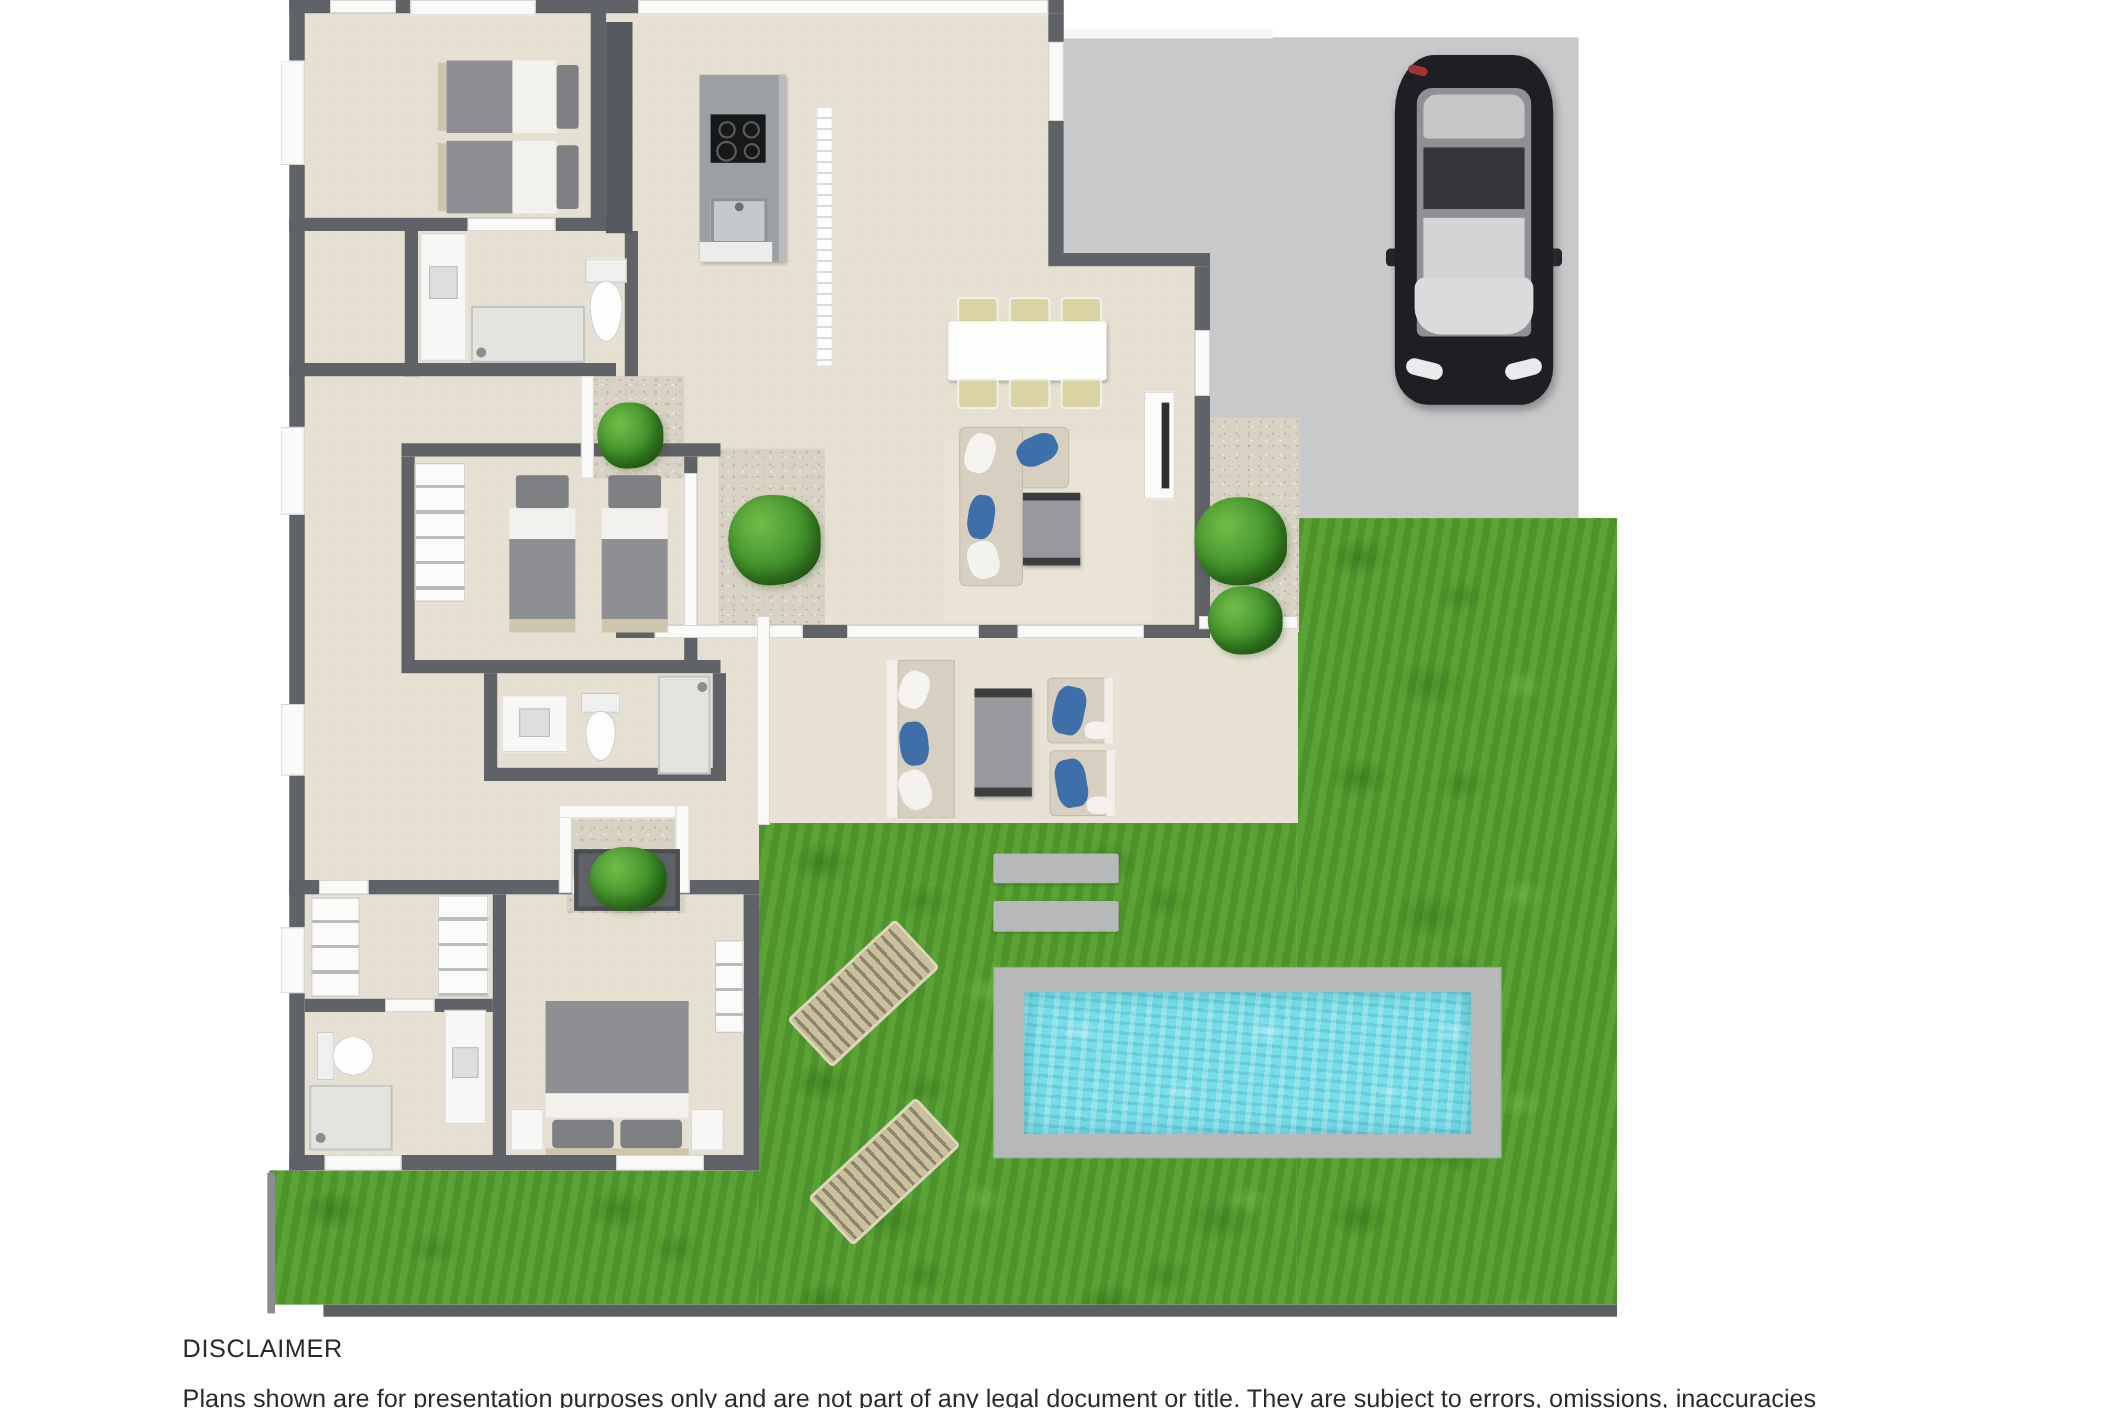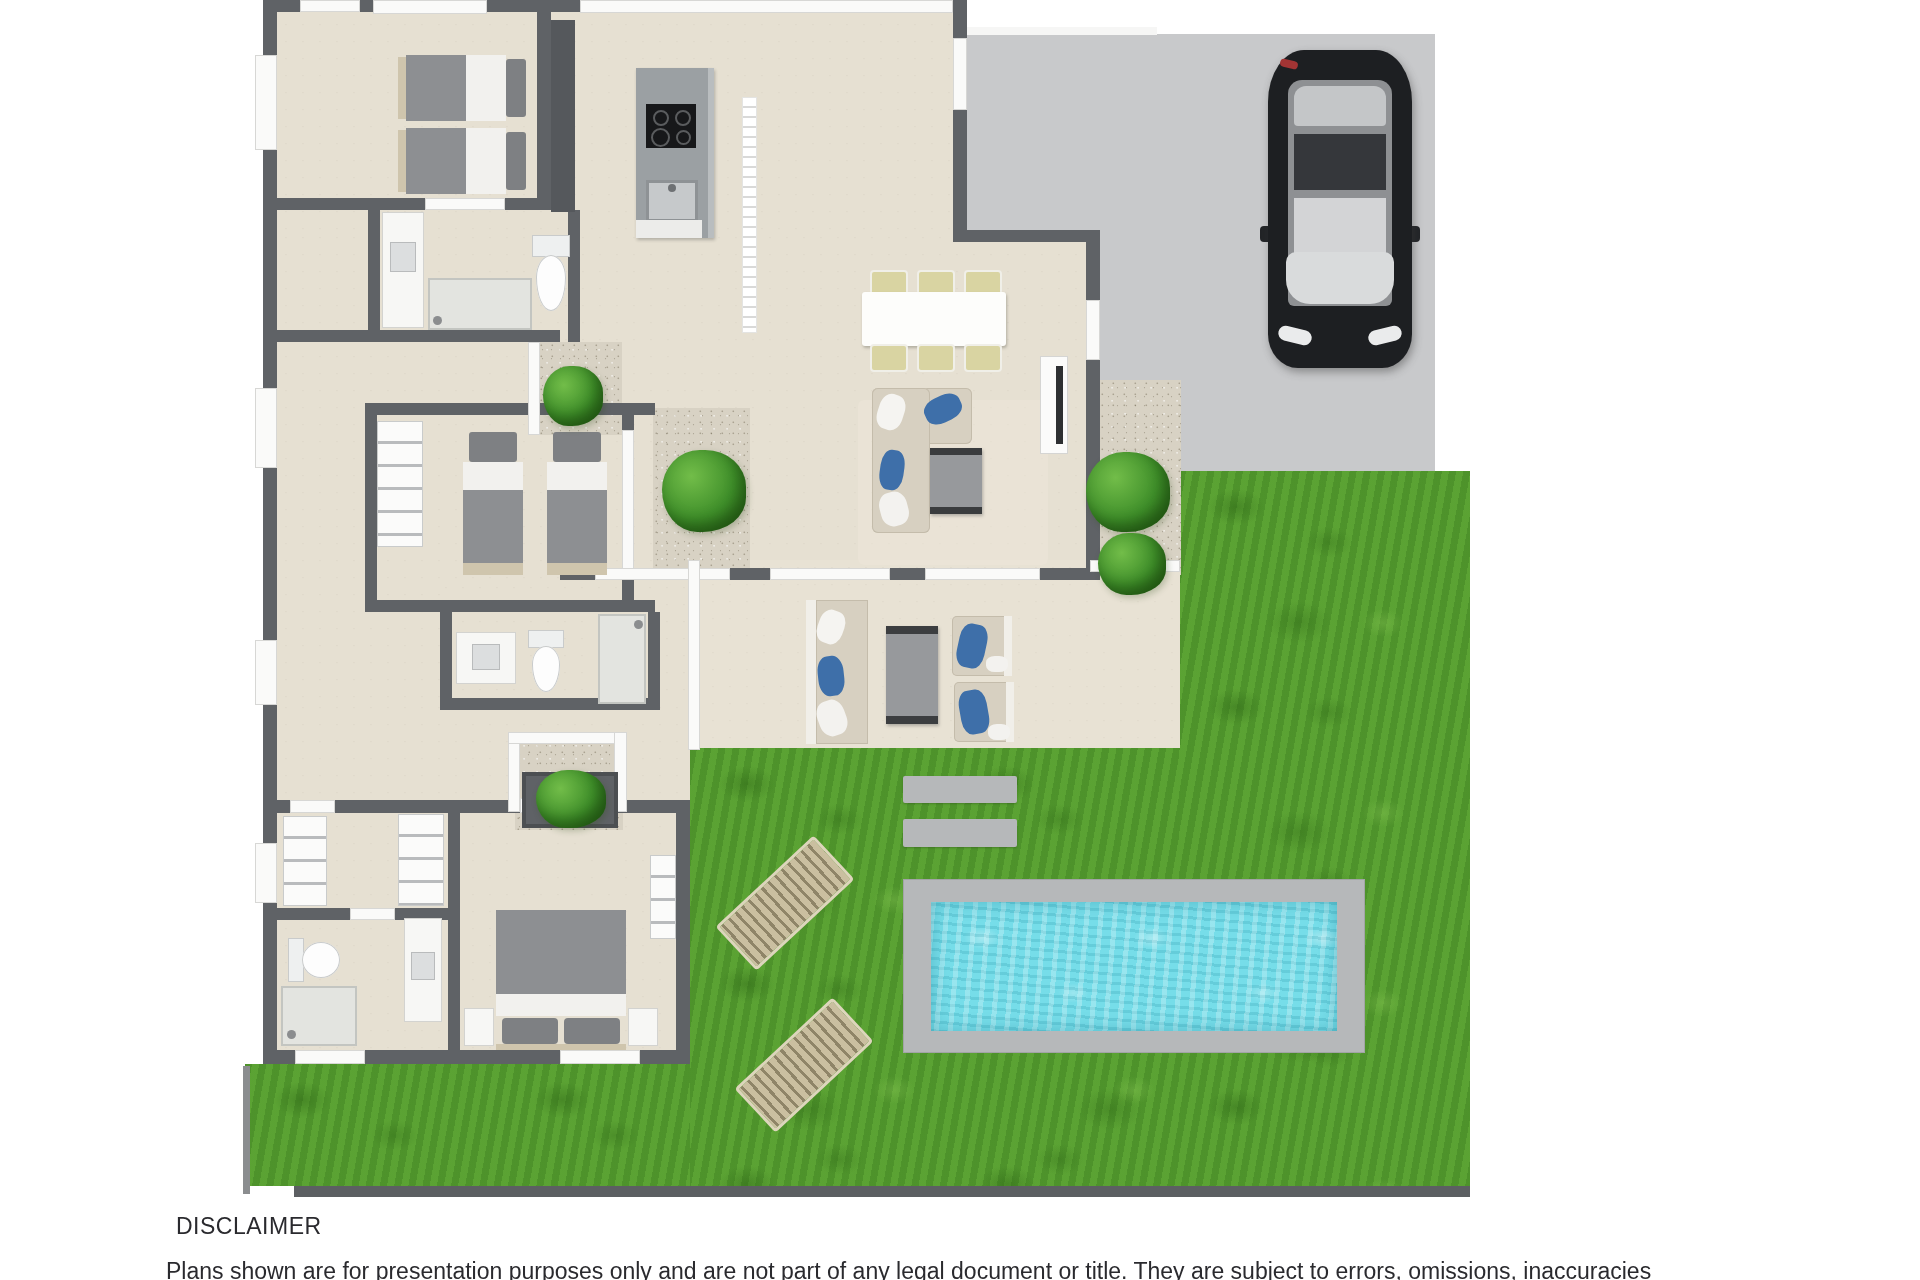--- a/index.html
+++ b/index.html
@@ -288,16 +288,16 @@
       <span class="abs" style="left:26px;top:36px;width:92px;height:40px;background:#c4c6c8;border-radius:12px 12px 4px 4px;"></span>
       <span class="abs" style="left:26px;top:84px;width:92px;height:56px;background:#35373b;"></span>
       <span class="abs" style="left:26px;top:148px;width:92px;height:100px;background:#d3d4d6;"></span>
       <span class="abs" style="left:18px;top:202px;width:108px;height:52px;background:#d9dbdc;border-radius:10px 10px 24px 24px;"></span>
       <span class="abs" style="left:10px;top:278px;width:34px;height:15px;background:#eaebec;border-radius:8px;transform:rotate(14deg);"></span>
       <span class="abs" style="left:100px;top:278px;width:34px;height:15px;background:#eaebec;border-radius:8px;transform:rotate(-14deg);"></span>
     </div>
   </div>
 
   <div>
-    <div class="disc-title" style="left:176px;top:1213px;">DISCLAIMER</div>
+    <div class="disc-title" style="left:166px;top:1213px;">DISCLAIMER</div>
     <div class="disc-body" style="left:166px;top:1256px;">Plans shown are for presentation purposes only and are not part of any legal document or title. They are subject to errors, omissions, inaccuracies</div>
   </div>
 </div>
 
 </body></html>

